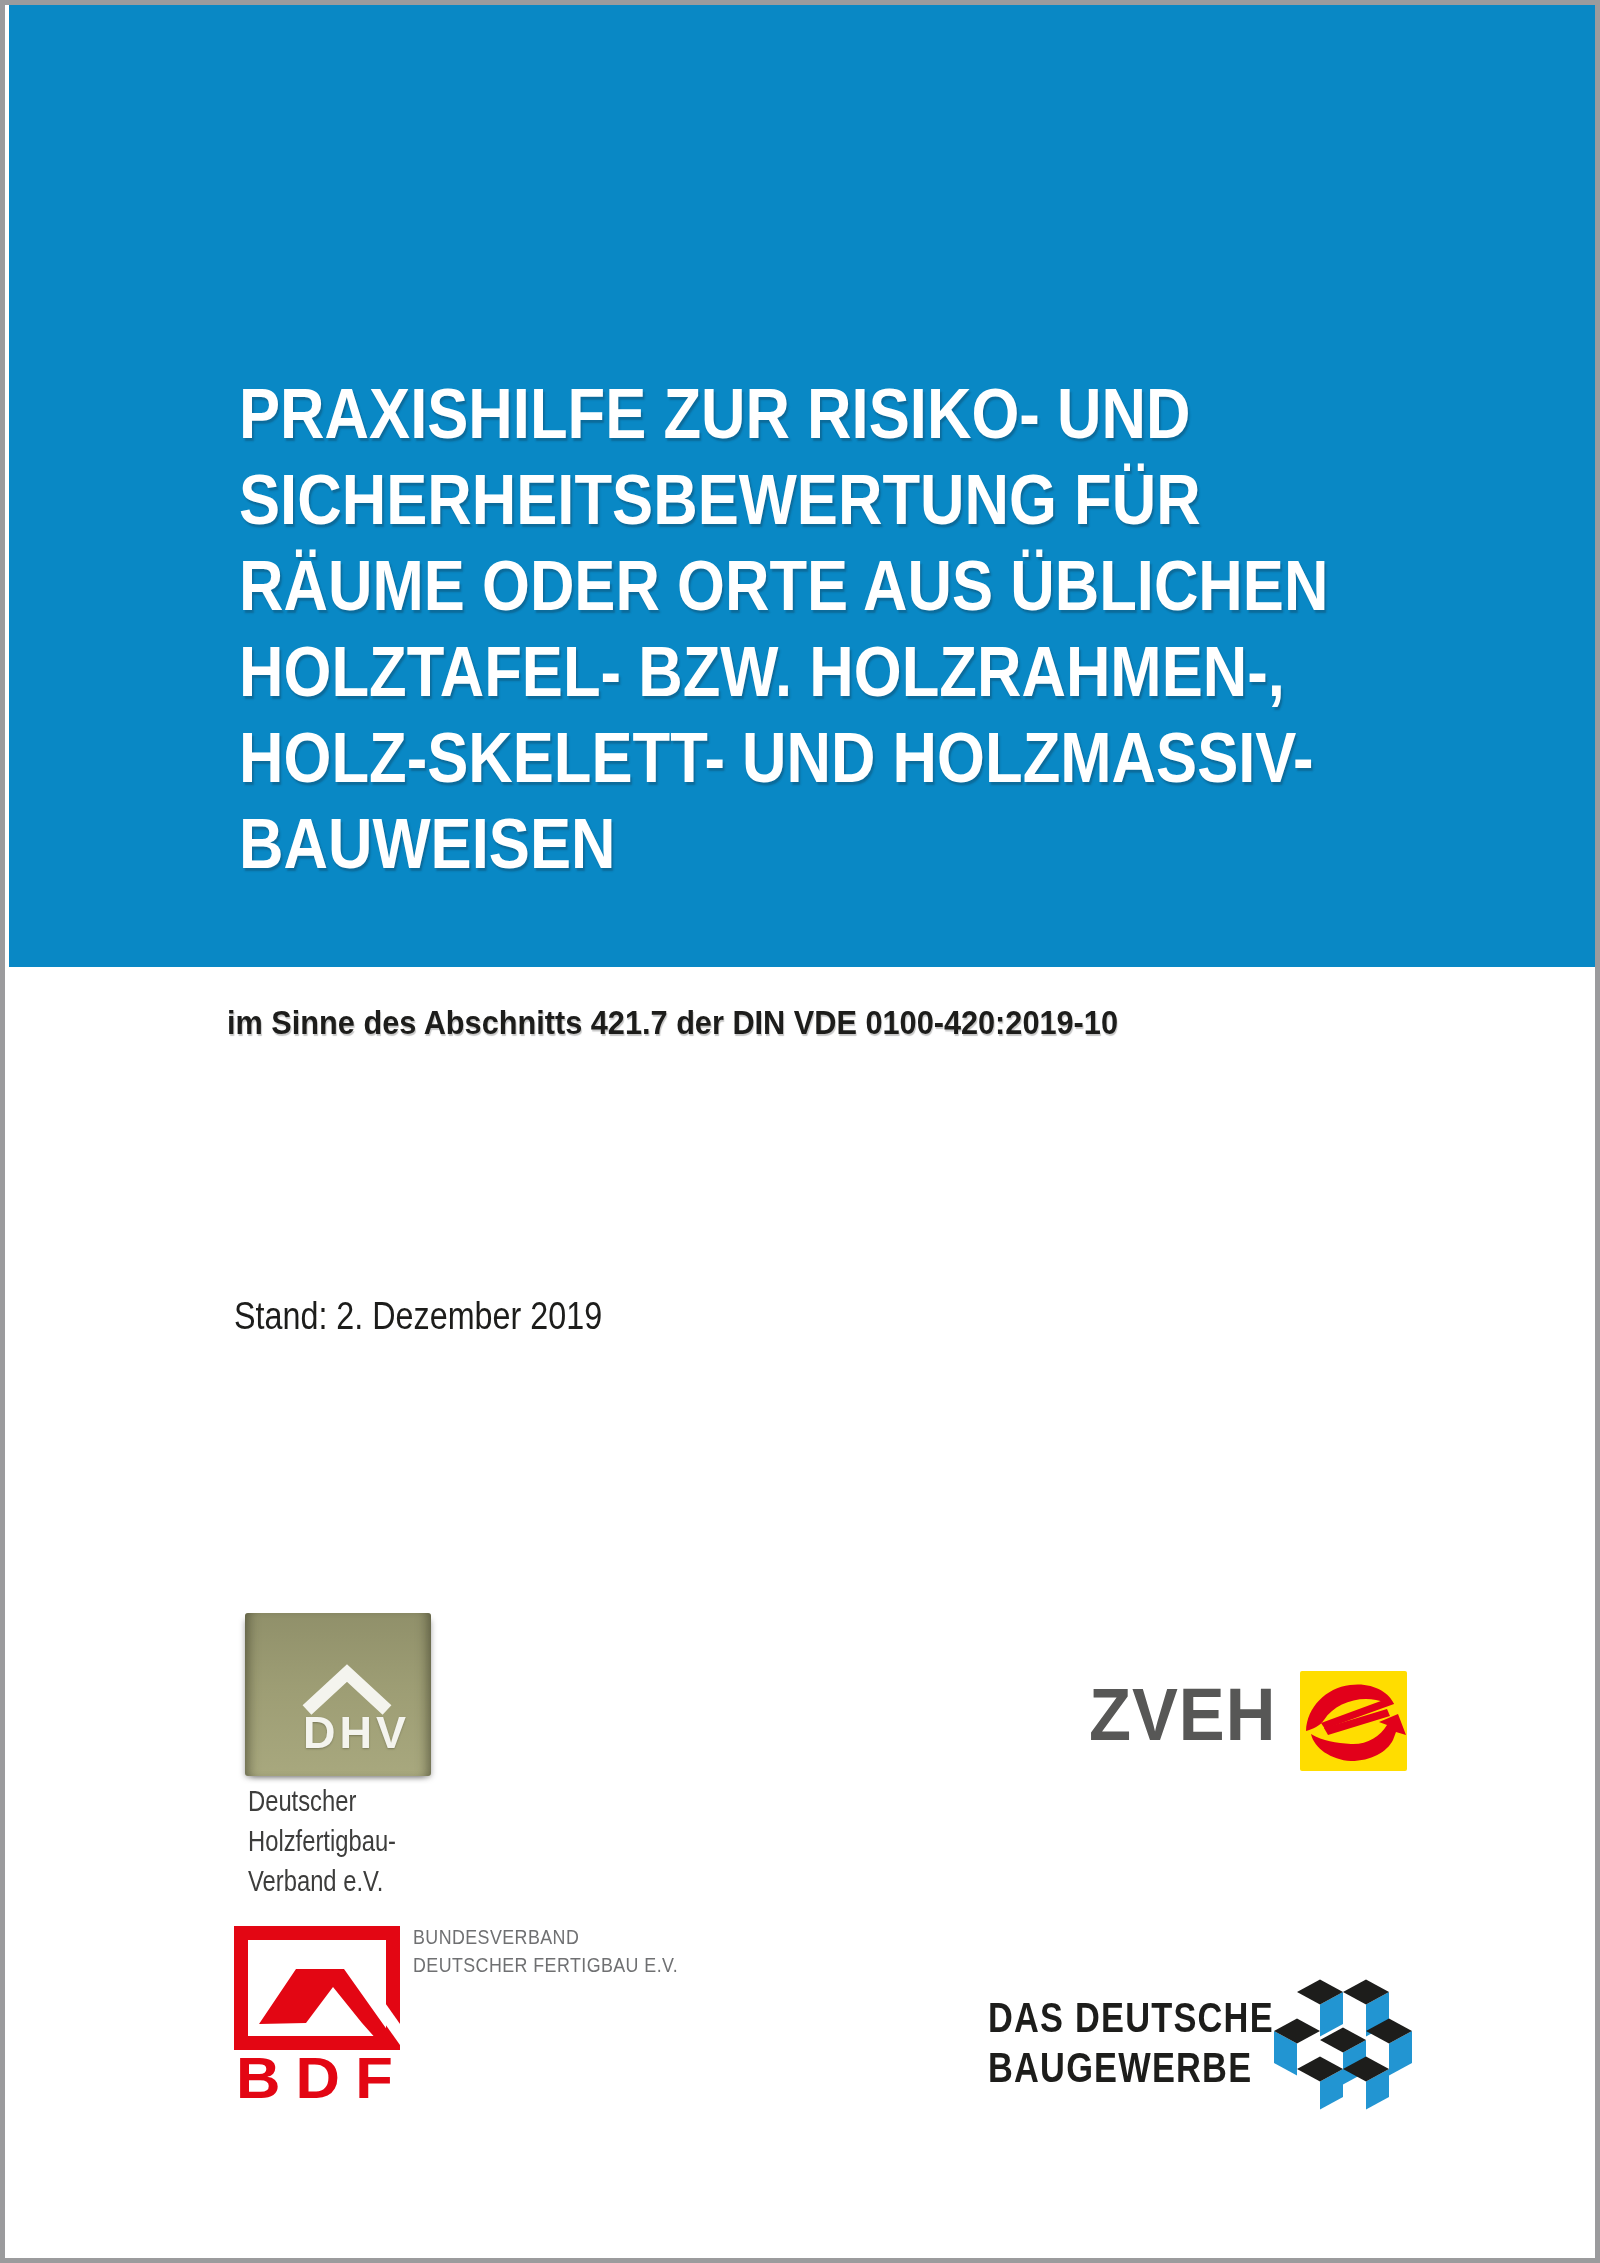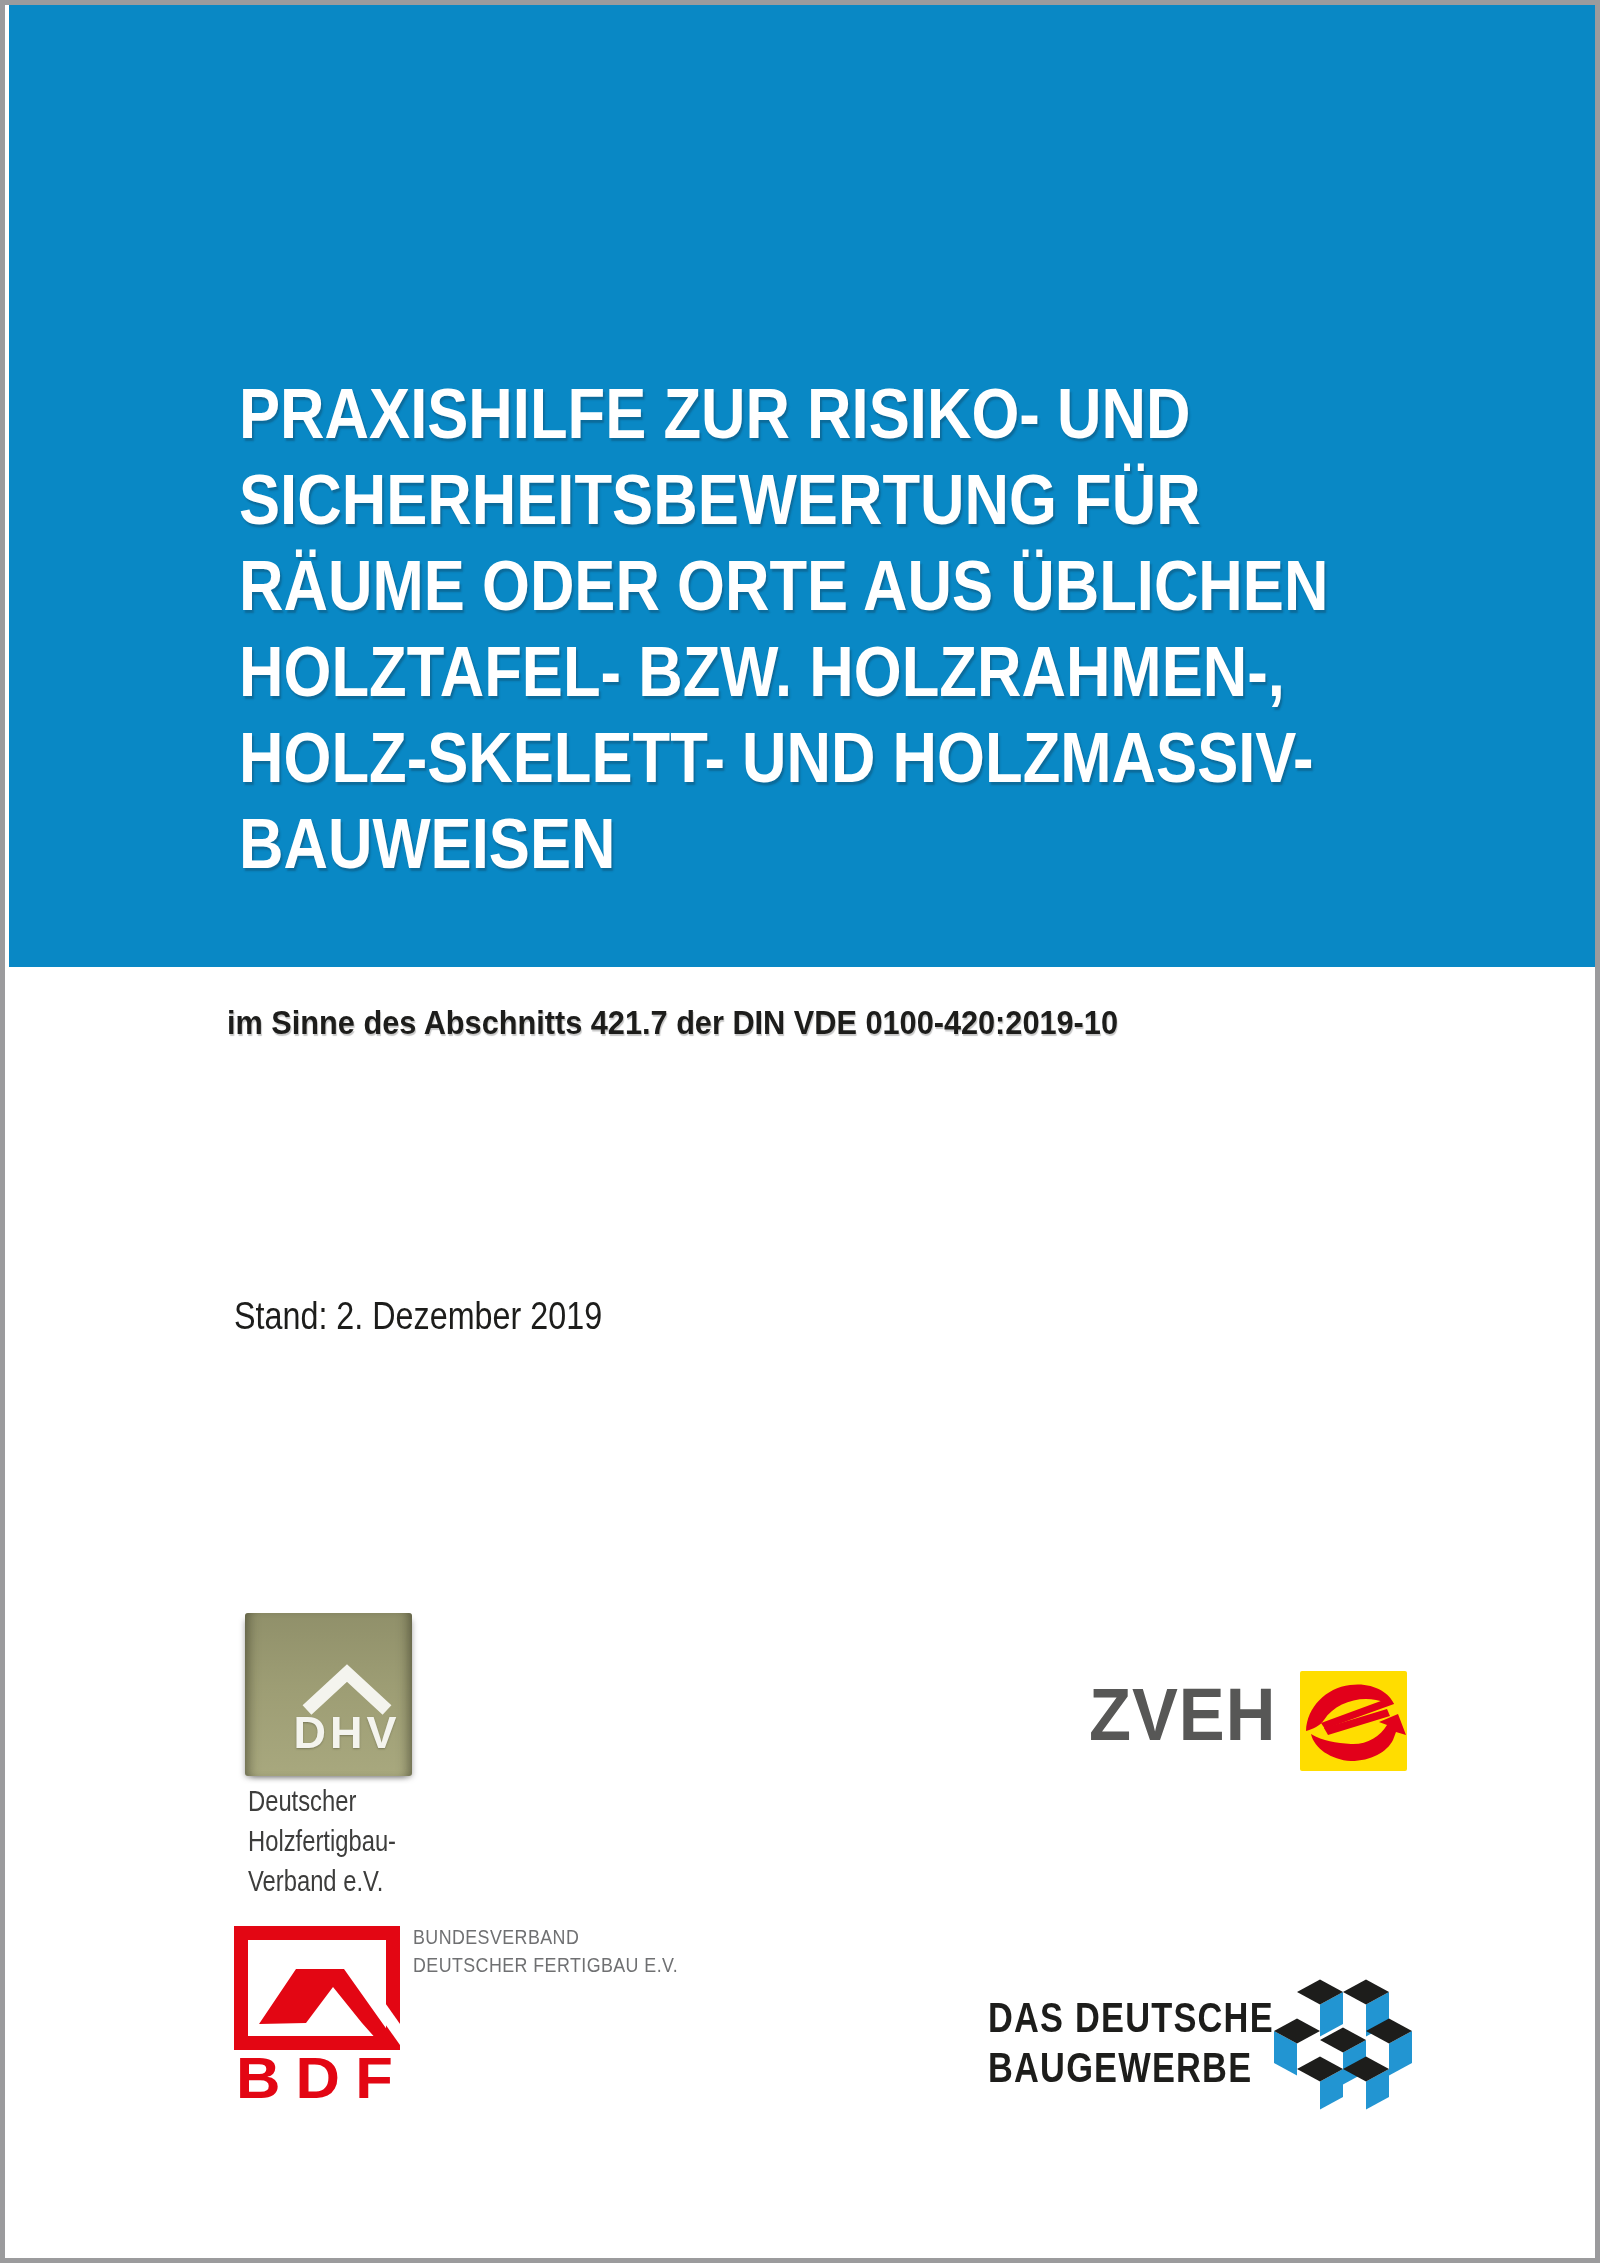--- a/index.html
+++ b/index.html
@@ -44,20 +44,21 @@
   
   .dhv-square{
     left:240px;top:1608px;width:167px;height:163px;
     background:linear-gradient(180deg,#90906a 0%,#9d9d74 45%,#a8a87e 100%);
     border-radius:3px;
     box-shadow:
       inset 12px 0 12px -9px rgba(40,40,25,0.55),
       inset -12px 0 12px -9px rgba(40,40,25,0.55),
       3px 4px 6px -3px rgba(0,0,0,0.35),
       -3px 4px 6px -3px rgba(0,0,0,0.35);
+    padding-left: 19px;
   }
   .dhv-roof{left:0;top:0;width:167px;height:163px;}
   .dhv-acronym{
     left:0;top:97px;width:100%;text-align:center;
     padding-left:37px;box-sizing:border-box;
     color:#f4f4ee;font-size:45px;font-weight:700;letter-spacing:4px;line-height:45px;
     text-shadow:0 1px 2px rgba(60,60,40,0.4);
   }
   .dhv-caption{
     left:243px;top:1776px;

